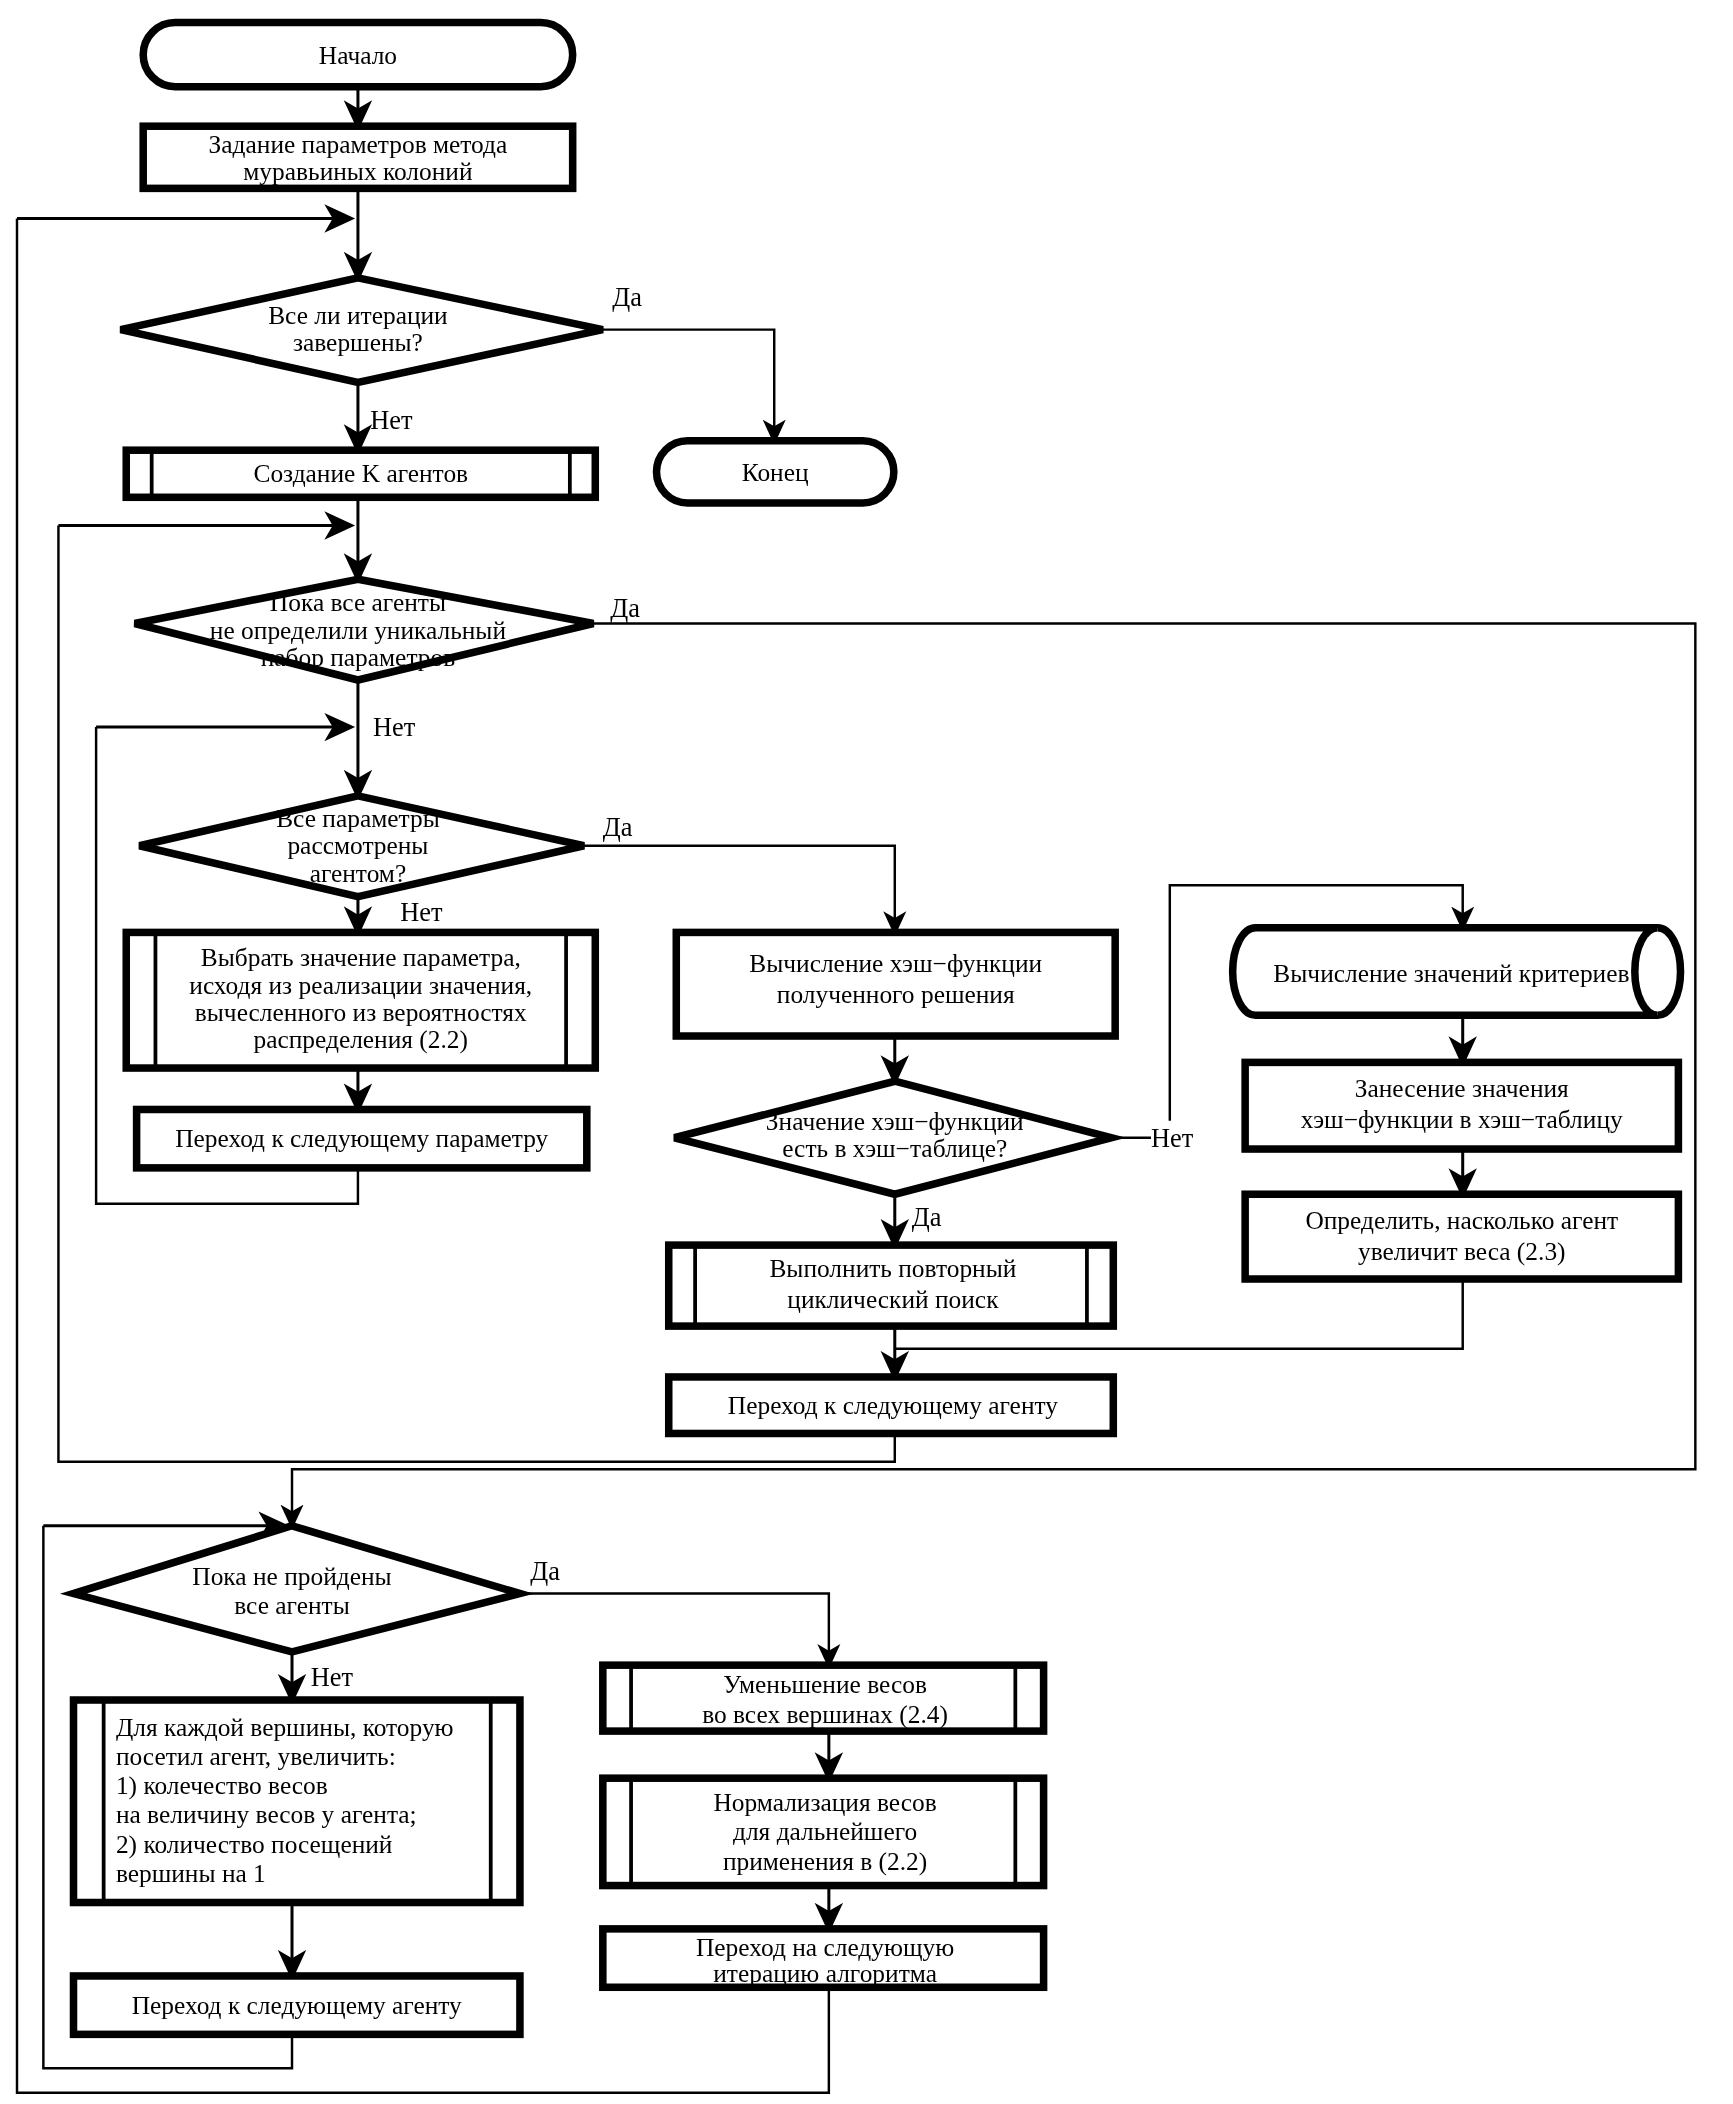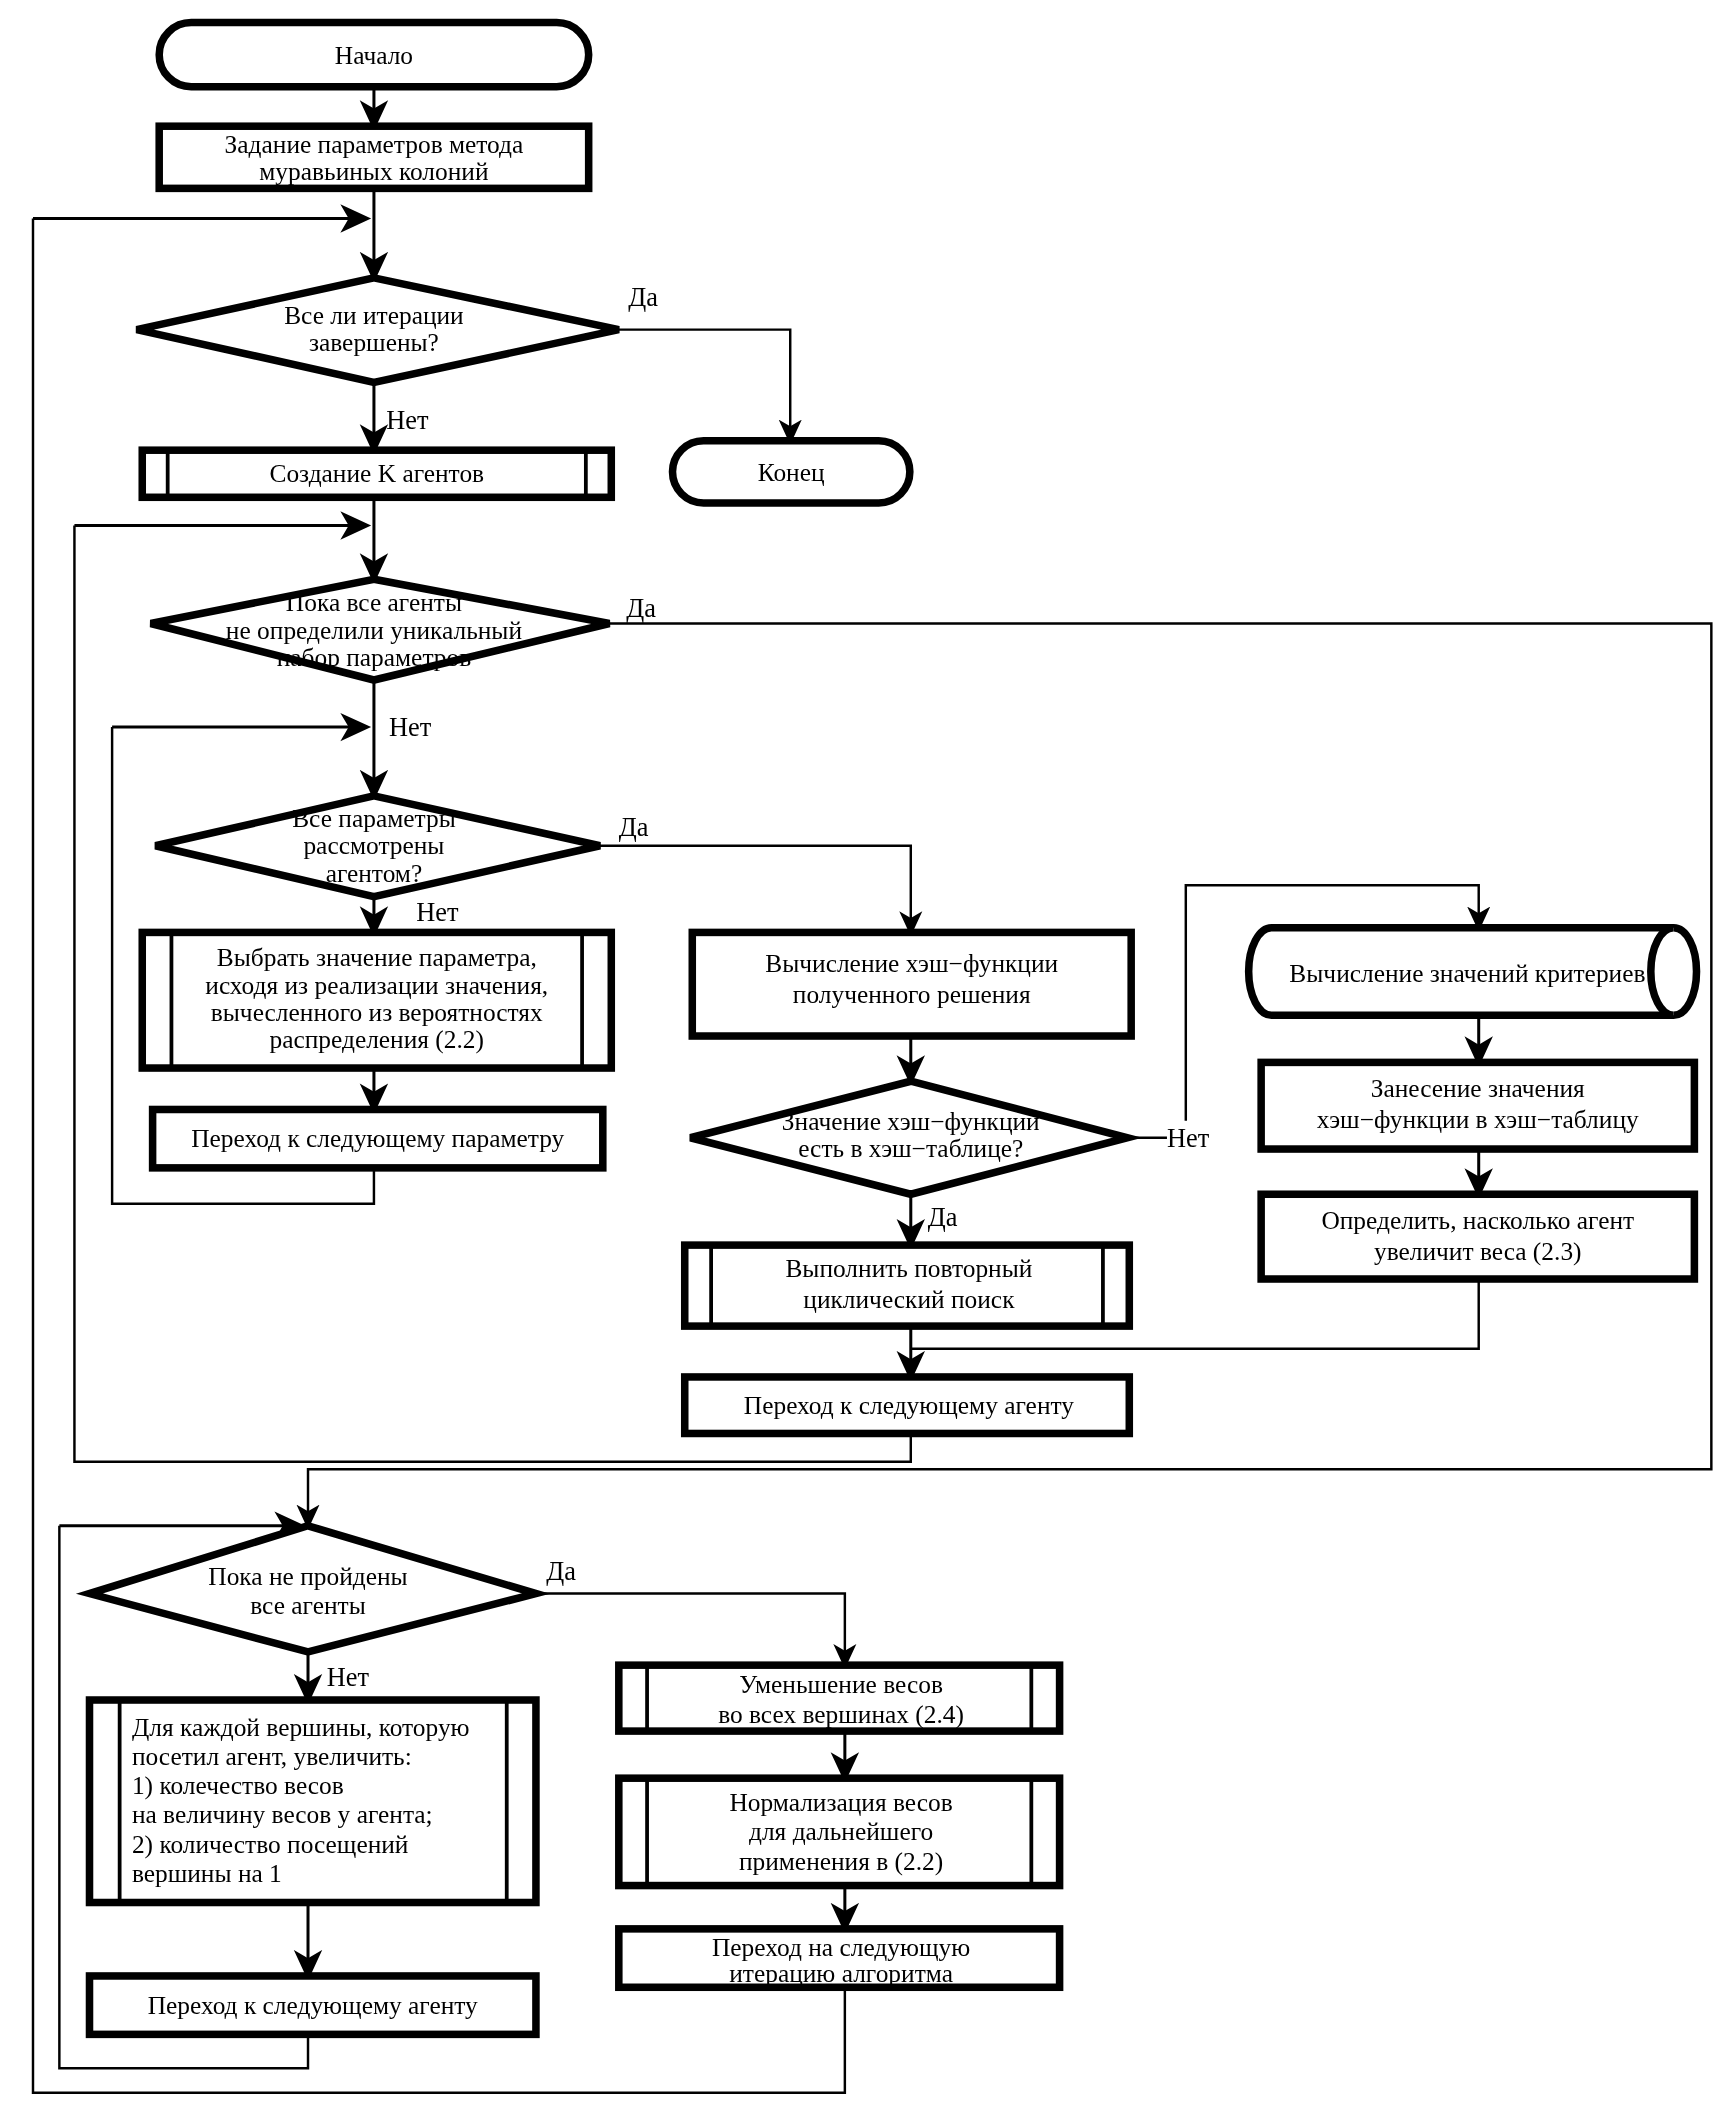--- a/index.html
+++ b/index.html
@@ -9,21 +9,20 @@
     background: #ffffff;
   }
   body {
     font-family: "Liberation Serif", "DejaVu Serif", serif;
   }
   #chart-root {
     position: relative;
     width: 1626px;
     height: 2105px;
     background: #ffffff;
-    margin-left: 16px;
   }
   svg#flow {
     display: block;
     width: 1734px;
     height: 2105px;
   }
   .shape-stroke-thick { stroke: #000000; stroke-width: 8; fill: #ffffff; }
   .shape-inner { stroke: #000000; stroke-width: 4; fill: none; }
   .connector { stroke: #000000; stroke-width: 3.2; fill: none; }
   .connector-thin { stroke: #000000; stroke-width: 2.6; fill: none; }

